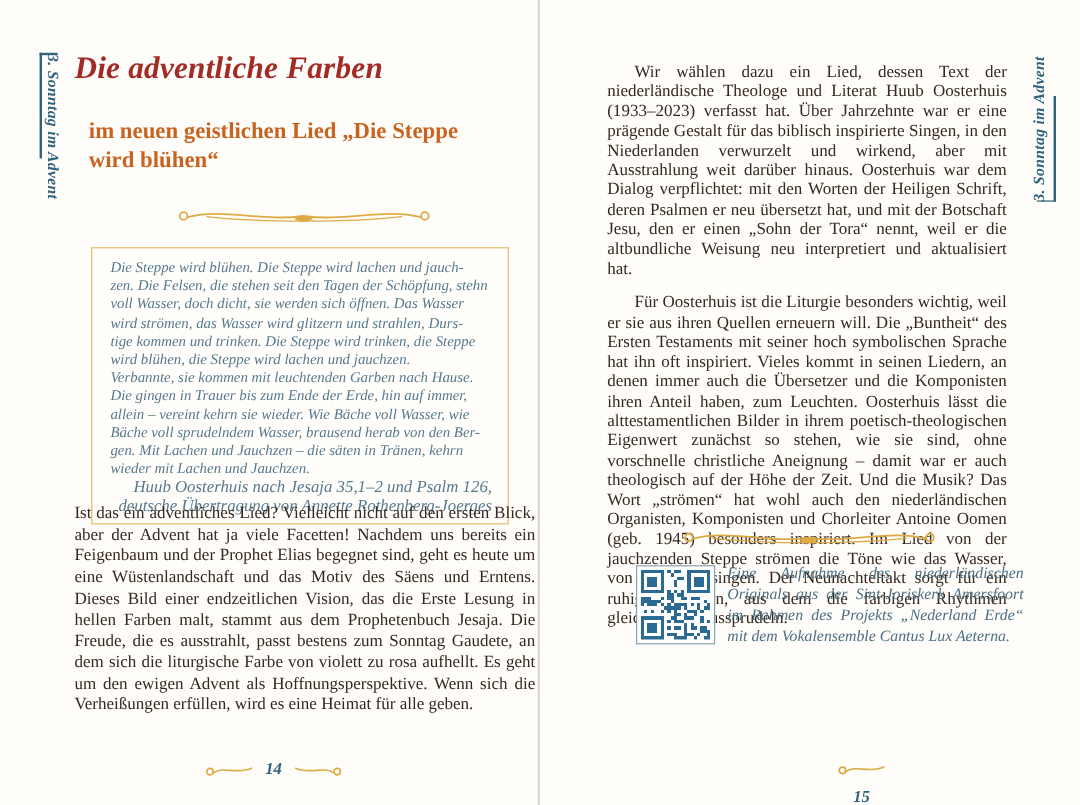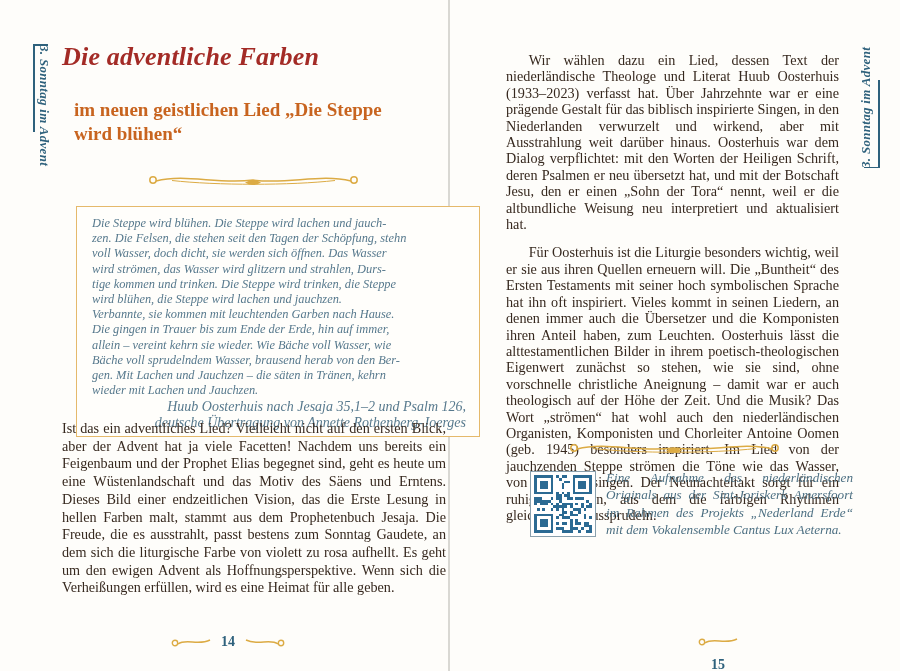--- a/index.html
+++ b/index.html
@@ -20,21 +20,21 @@
 
   
   .title{position:absolute;left:62px;top:42px;font-size:26px;font-weight:bold;font-style:italic;
          color:#a32b26;letter-spacing:.2px;}
   .subtitle{position:absolute;left:62px;top:86px;width:345px;font-size:19px;font-weight:bold;
             color:#c8641f;line-height:1.28;}
   .divider{position:absolute;width:215px;height:26px;}
   .divider-1{left:146px;top:168px;}
   .divider-2{left:567px;top:436px;}
 
-  .poem-box{position:absolute;left:76px;top:206px;width:404px;height:231px;box-sizing:border-box;
+  .poem-box{position:absolute;left:76px;top:206px;width:348px;height:231px;box-sizing:border-box;
             border:1px solid #e5b96b;background:#fffefb;padding:9px 13px 6px 15px;}
   .poem{font-style:italic;font-size:12.4px;line-height:15.2px;color:#57798d;white-space:pre-line;}
   .poem-attrib{font-style:italic;font-size:14px;line-height:15.2px;color:#57798d;
                text-align:right;white-space:pre-line;margin-top:1px;}
 
   .bodytext{position:absolute;font-size:14.2px;line-height:17.7px;color:#36281e;
             text-align:justify;hyphens:manual;-webkit-hyphens:manual;}
   .body-left{left:62px;top:420px;width:384px;}
   .body-right{left:494px;top:40px;width:357px;line-height:16.4px;}
   .body-right p{margin:12px;text-indent:1.6em;}
@@ -44,21 +44,21 @@
   .qr-frame{position:absolute;left:0;top:2px;width:66px;height:66px;box-sizing:border-box;
             border:1px solid #8aa0ad;background:#fff;padding:3px;}
   .qr-frame svg{display:block;width:58px;height:58px;}
   .qr-caption{position:absolute;left:76px;top:0;width:247px;font-style:italic;font-size:13.2px;
               line-height:17.4px;color:#4c6f82;text-align:justify;}
 
   
   .footer{position:absolute;top:634px;display:flex;align-items:center;gap:9px;}
   .footer-left{left:228px;transform:translateX(-50%);}
   .footer-right{left:718px;transform:translateX(-50%);flex-direction:column;}
-  .pagenum{font-size:14px;font-weight:bold;color:#2e617c;}
+  .pagenum{font-size:14px;font-weight:bold;font-style:italic;color:#2e617c;}
   .swoosh{width:42px;height:14px;}
 </style>
 </head>
 <body>
 
 <div id="stage">
 
   <div class="gutter"></div>
 
   <div class="sidebar sidebar-left">3. Sonntag im Advent</div>

